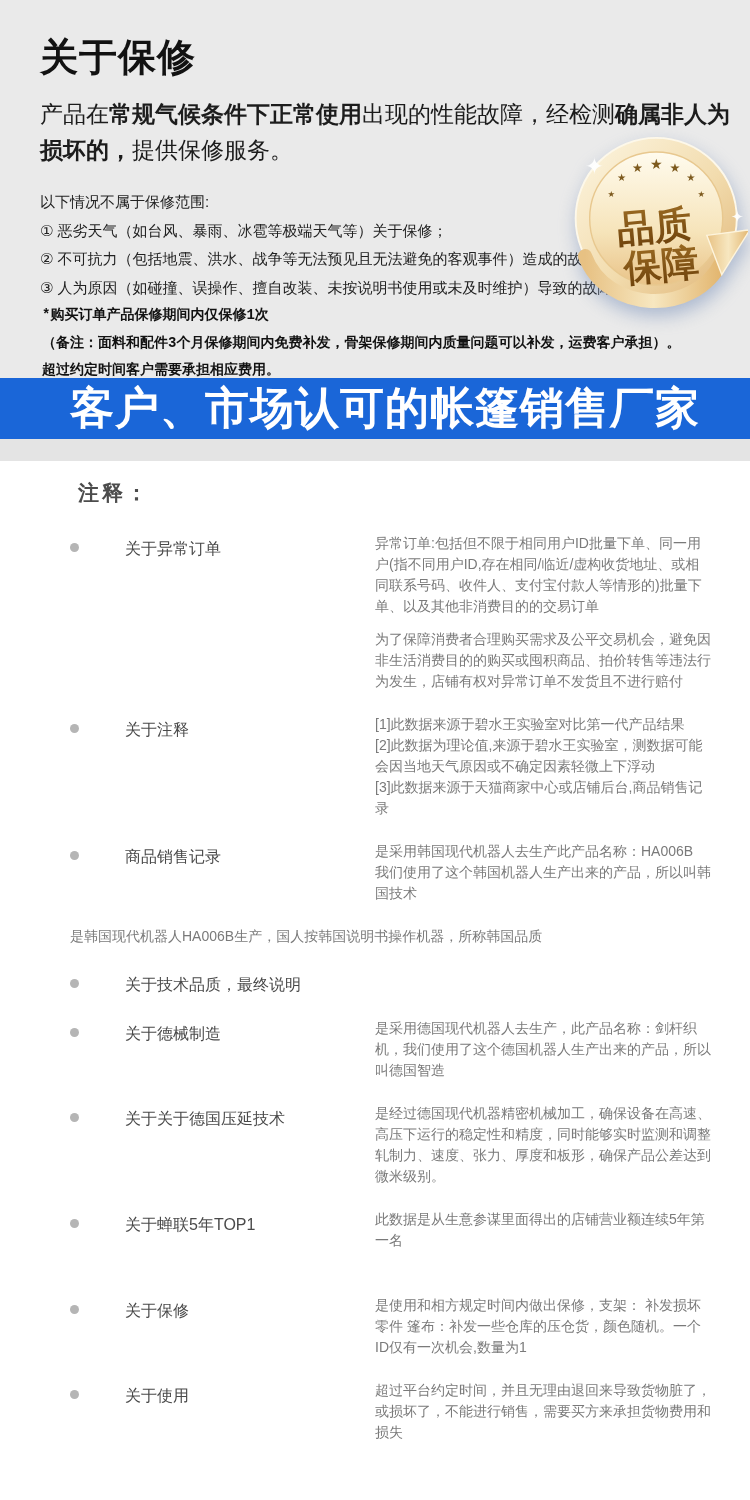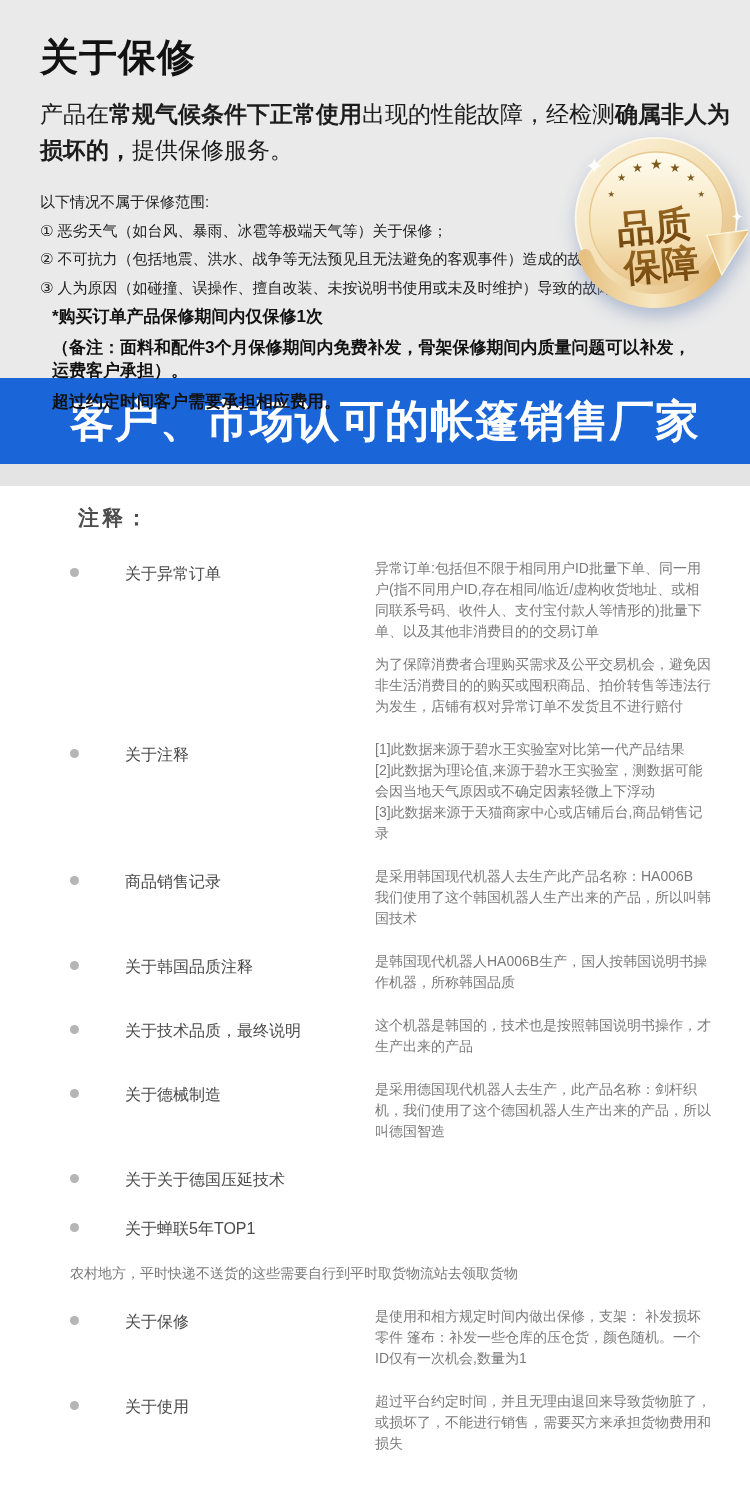--- a/index.html
+++ b/index.html
@@ -16,30 +16,30 @@
   .warranty-title{
     margin:0 0 16px 0;font-size:38px;line-height:1.15;
     font-weight:800;color:#121212;letter-spacing:1px;
   }
   .warranty-intro{
     width:700px;margin:0 0 24px 0;font-size:23px;line-height:1.58;
     color:#1c1c1c;font-weight:400;
   }
   .seg-b{font-weight:700;}
   .small-line{margin:9px 0;font-size:15px;line-height:1.3;color:#222;font-weight:400;}
-  .note-line{margin:9px 12px;font-size:17px;line-height:1.3;color:#111;font-weight:700;}
+  .note-line{margin:9px 2px;font-size:14px;line-height:1.3;color:#111;font-weight:700;font-family:Liberation Mono, monospace;}
   
   .quality-badge{
     position:absolute;top:128px;right:2px;width:178px;height:196px;
     filter:drop-shadow(2px 8px 9px rgba(95,125,175,.45));
     z-index:2;
   }
   
   .banner{
-    height:86px;display:flex;align-items:center;justify-content:center;padding-left:20px;
+    height:61px;display:flex;align-items:center;justify-content:center;padding-left:20px;
   }
   .banner-text{
     color:#fff;font-size:44px;font-weight:800;letter-spacing:1px;white-space:nowrap;
   }
   .strip{height:22px;background:#e4e4e4;}
   
   .notes-panel{
     background:#fff;box-sizing:border-box;
     padding:18px 38px 0 70px;min-height:1025px;
   }
@@ -166,67 +166,63 @@
       <span class="bullet"></span>
       <span class="note-item-title">商品销售记录</span>
     </div>
     <div class="note-item-right">
       <p>是采用韩国现代机器人去生产此产品名称：HA006B
 我们使用了这个韩国机器人生产出来的产品，所以叫韩国技术</p>
     </div>
   </div>
 
   <div class="note-item">
-    <div class="note-item-left">
-      <span class="bullet"></span>
-      <span class="note-item-title">关于韩国品质注释</span>
-    </div>
     <div class="note-item-right">
       <p>是韩国现代机器人HA006B生产，国人按韩国说明书操作机器，所称韩国品质</p>
     </div>
   </div>
 
   <div class="note-item">
     <div class="note-item-left">
       <span class="bullet"></span>
       <span class="note-item-title">关于技术品质，最终说明</span>
     </div>
-    <div class="note-item-right">
-      <p>这个机器是韩国的，技术也是按照韩国说明书操作，才生产出来的产品</p>
-    </div>
   </div>
 
   <div class="note-item">
     <div class="note-item-left">
       <span class="bullet"></span>
       <span class="note-item-title">关于德械制造</span>
     </div>
     <div class="note-item-right">
       <p>是采用德国现代机器人去生产，此产品名称：剑杆织机，我们使用了这个德国机器人生产出来的产品，所以叫德国智造</p>
     </div>
   </div>
 
   <div class="note-item">
     <div class="note-item-left">
       <span class="bullet"></span>
       <span class="note-item-title">关于关于德国压延技术</span>
     </div>
+    <div class="note-item-right">
+      <p>是经过德国现代机器精密机械加工，确保设备在高速、高压下运行的稳定性和精度，同时能够实时监测和调整轧制力、速度、张力、厚度和板形，确保产品公差达到微米级别。</p>
+    </div>
   </div>
 
   <div class="note-item">
     <div class="note-item-left">
       <span class="bullet"></span>
       <span class="note-item-title">关于蝉联5年TOP1</span>
     </div>
-  </div>
-
-  <div class="note-item">
-    <div class="note-item-right">
-      <p>农村地方，平时快递不送货的这些需要自行到平时取货物流站去领取货物</p>
-    </div>
+    <div class="note-item-right">
+      <p>此数据是从生意参谋里面得出的店铺营业额连续5年第一名</p>
+    </div>
+  </div>
+
+  <div class="note-item">
   </div>
 
   <div class="note-item">
     <div class="note-item-left">
       <span class="bullet"></span>
       <span class="note-item-title">关于保修</span>
     </div>
     <div class="note-item-right">
       <p>是使用和相方规定时间内做出保修，支架： 补发损坏零件 篷布：补发一些仓库的压仓货，颜色随机。一个ID仅有一次机会,数量为1</p>
     </div>

